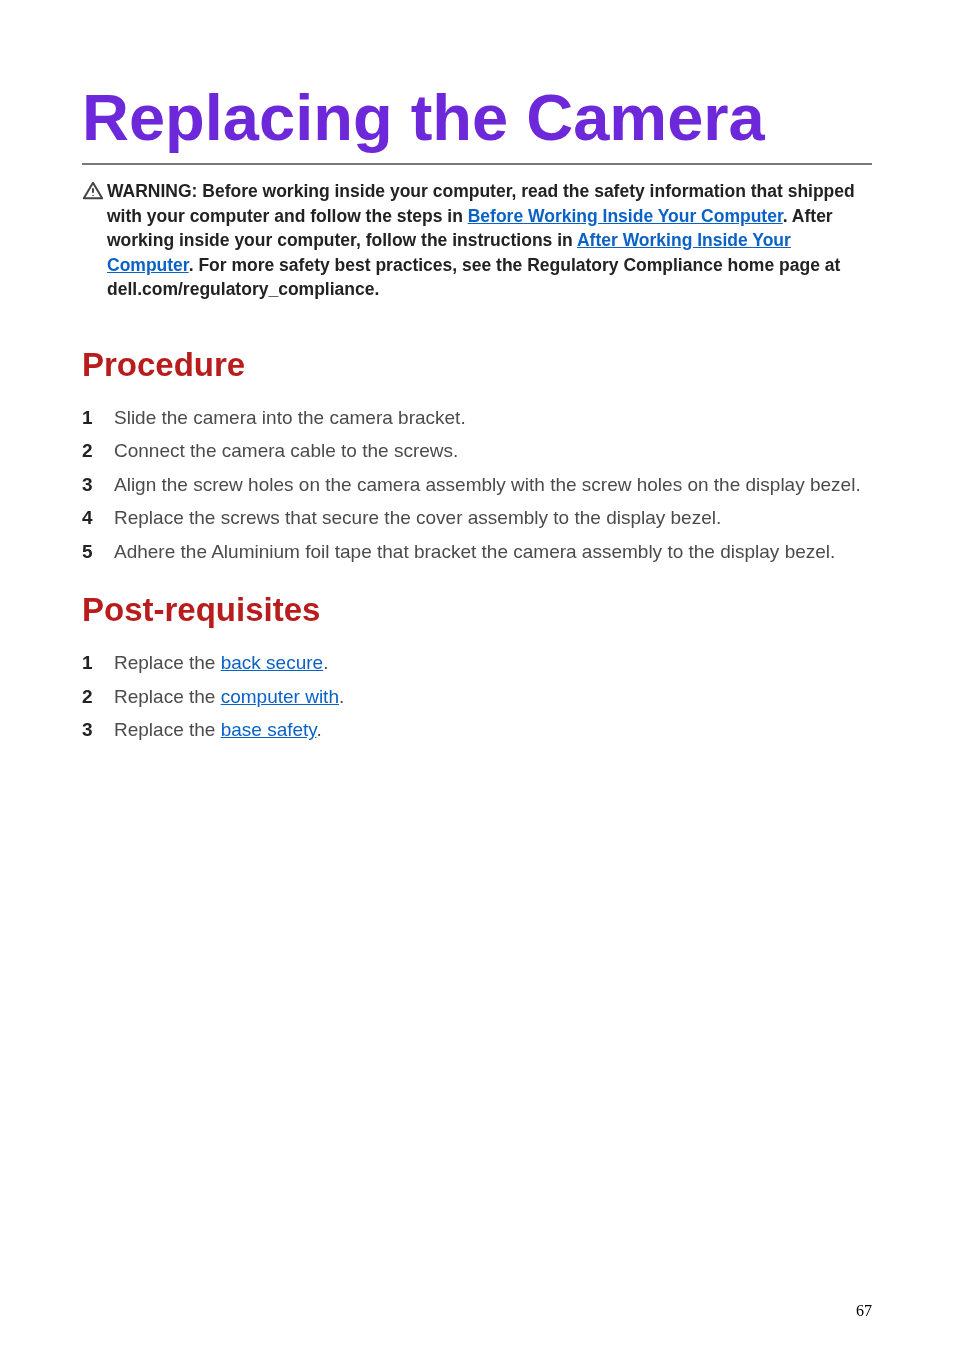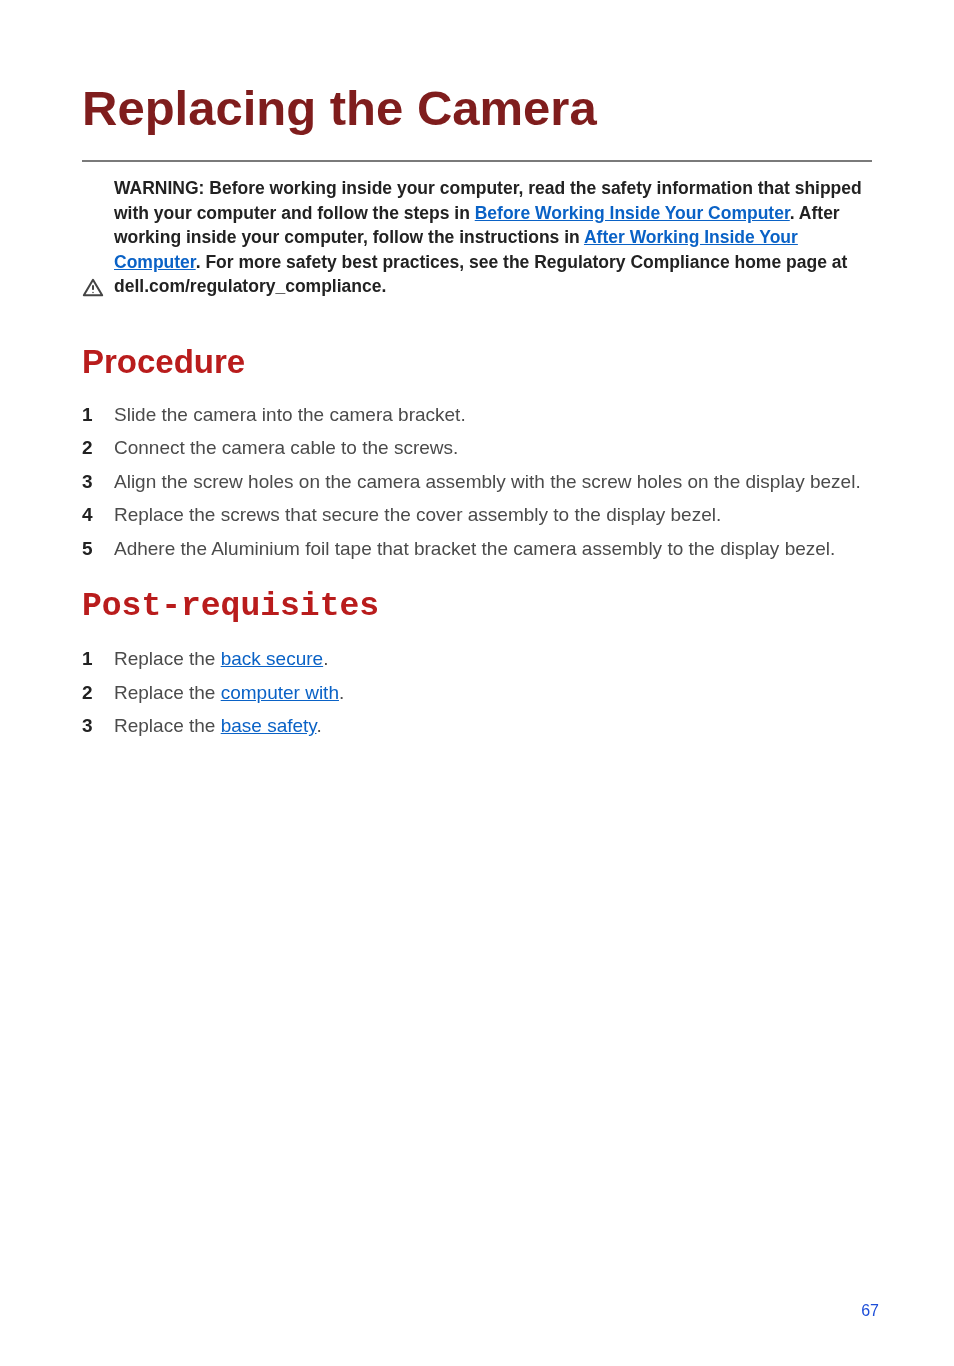--- a/index.html
+++ b/index.html
@@ -11,36 +11,35 @@
   }
   .page {
     box-sizing: border-box;
     width: 954px;
     height: 1366px;
     padding: 80px 82px 0 82px;
     position: relative;
     margin: 0 auto;
   }
   .title {
-    font-size: 49px;
+    font-size: 65px;
     font-weight: 700;
     letter-spacing: 0px;
-    margin: 0 0 24px 0;
-    color: #7f1d1d;
+    margin: 0 0 8px 0;
+    color: #6d28d9;
   }
   .title-rule {
     border: none;
     border-top: 2px solid #7a7a7a;
     margin: 0 0 14px 0;
   }
   .warning-block {
     display: flex;
-    gap: 10px;
+    gap: 3px;
     margin-bottom: 44px;
-    align-items: flex-end;
   }
   .warning-icon {
     flex: 0 0 auto;
     width: 22px;
     height: 22px;
     margin-top: 1px;
   }
   .warning-icon svg {
     width: 22px;
     height: 22px;
@@ -60,21 +59,20 @@
     text-decoration: underline;
   }
   .section-heading {
     font-size: 33px;
     font-weight: 700;
     margin: 0 0 20px 0;
     color: #b91c1c;
   }
   .section-heading.sp-top {
     margin-top: 20px;
-    font-family: Liberation Mono, monospace;
   }
   ol.steps {
     list-style: none;
     margin: 0 0 26px 0;
     padding: 0;
     counter-reset: step;
   }
   ol.steps > li {
     display: flex;
     font-size: 19px;
@@ -91,23 +89,24 @@
     width: 14px;
     flex: 0 0 14px;
     text-align: left;
   }
   ol.steps > li > span {
     flex: 1;
   }
   .page-number {
     position: absolute;
     bottom: 46px;
-    right: 75px;
+    right: 82px;
     font-size: 16px;
-    color: #1d4ed8;
+    color: #000000;
+    font-family: Liberation Serif, serif;
   }
 </style>
 </head>
 <body>
 
 <div class="page">
 
   <h1 class="title">Replacing the Camera</h1>
   <hr class="title-rule">
 

